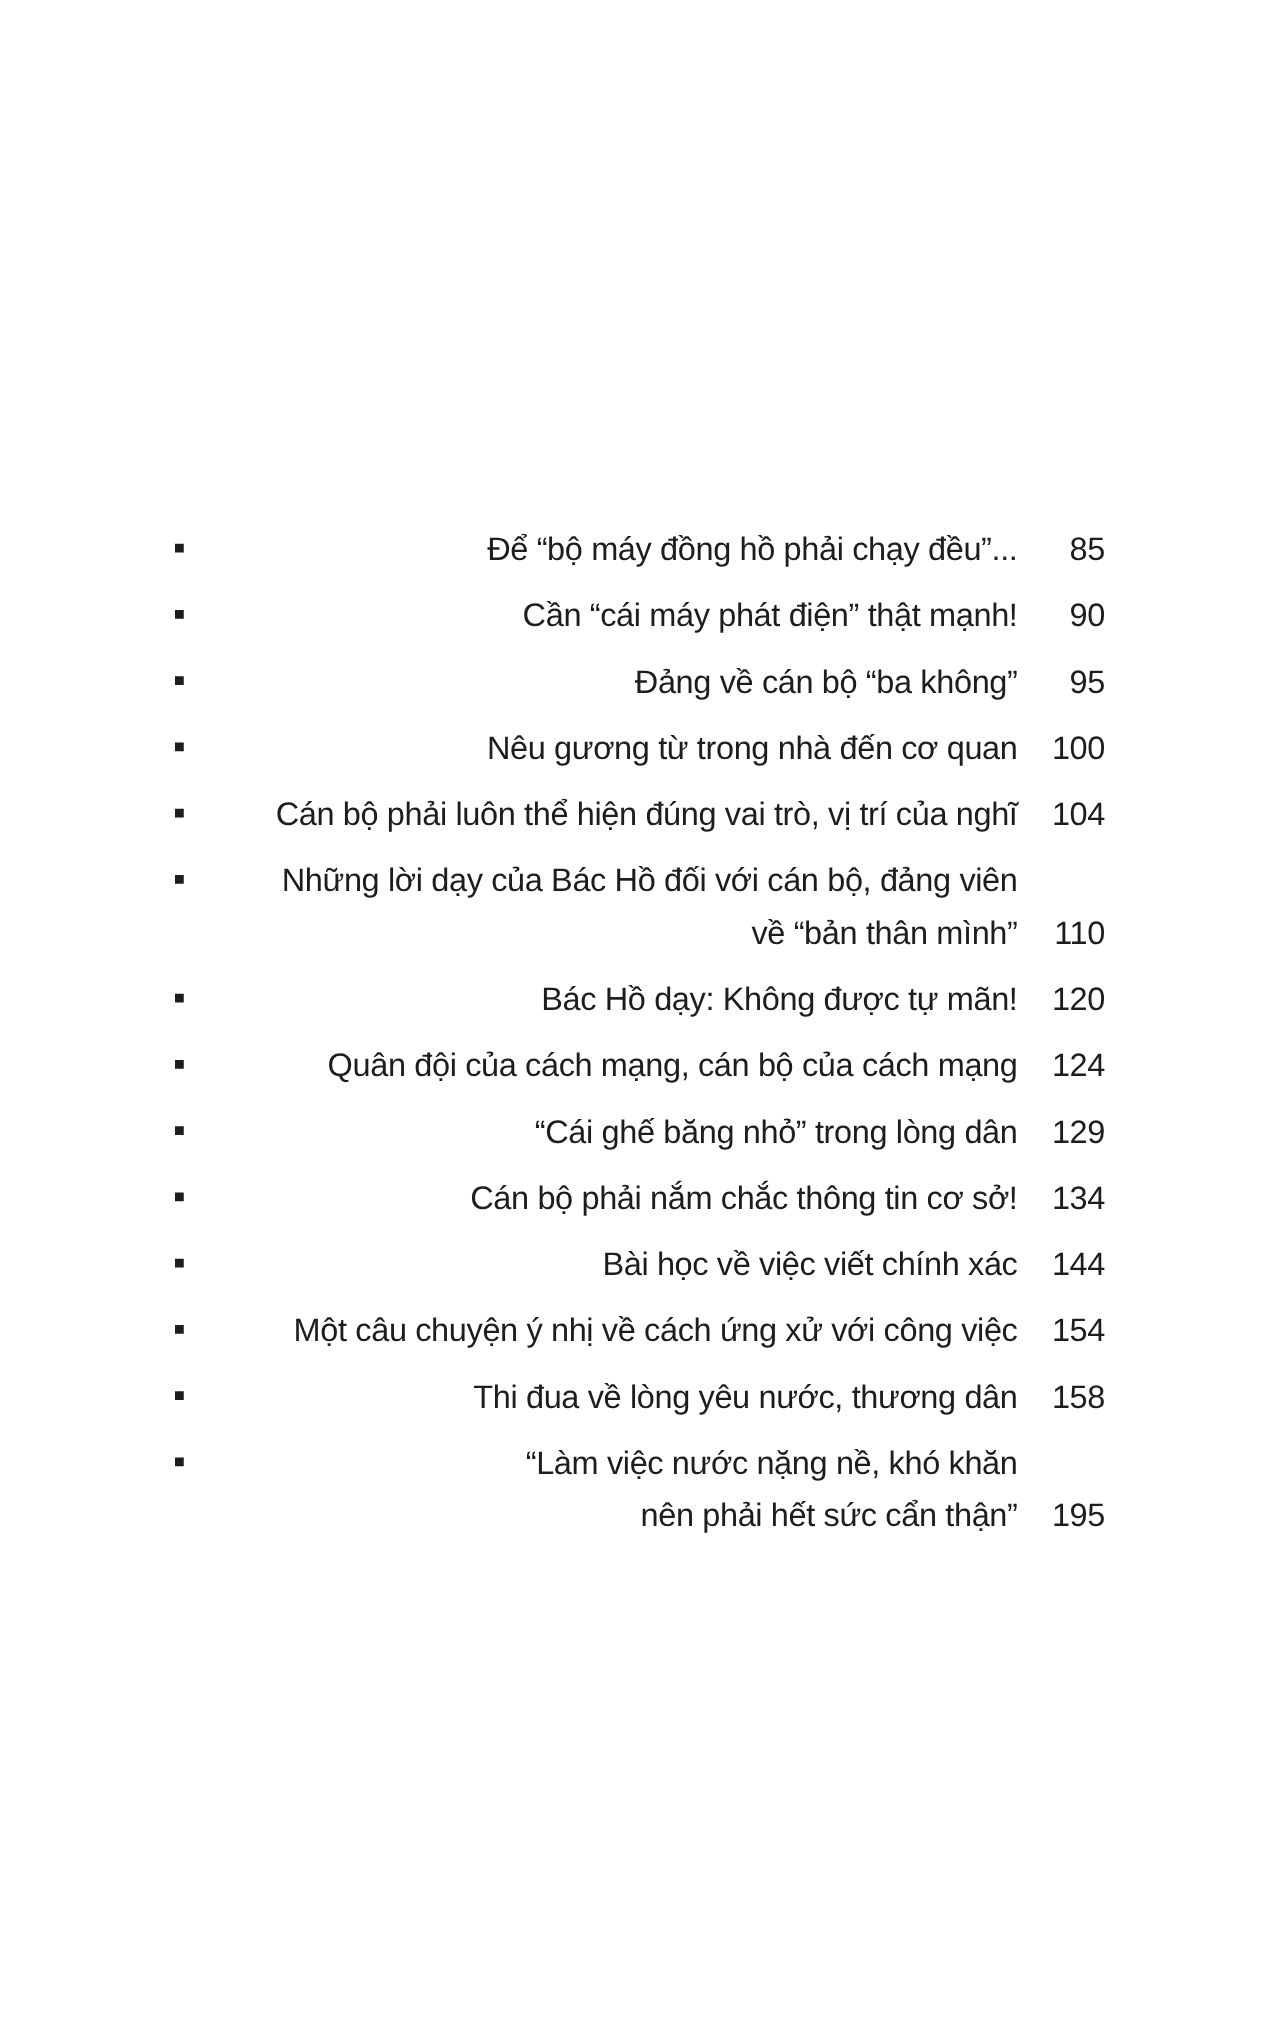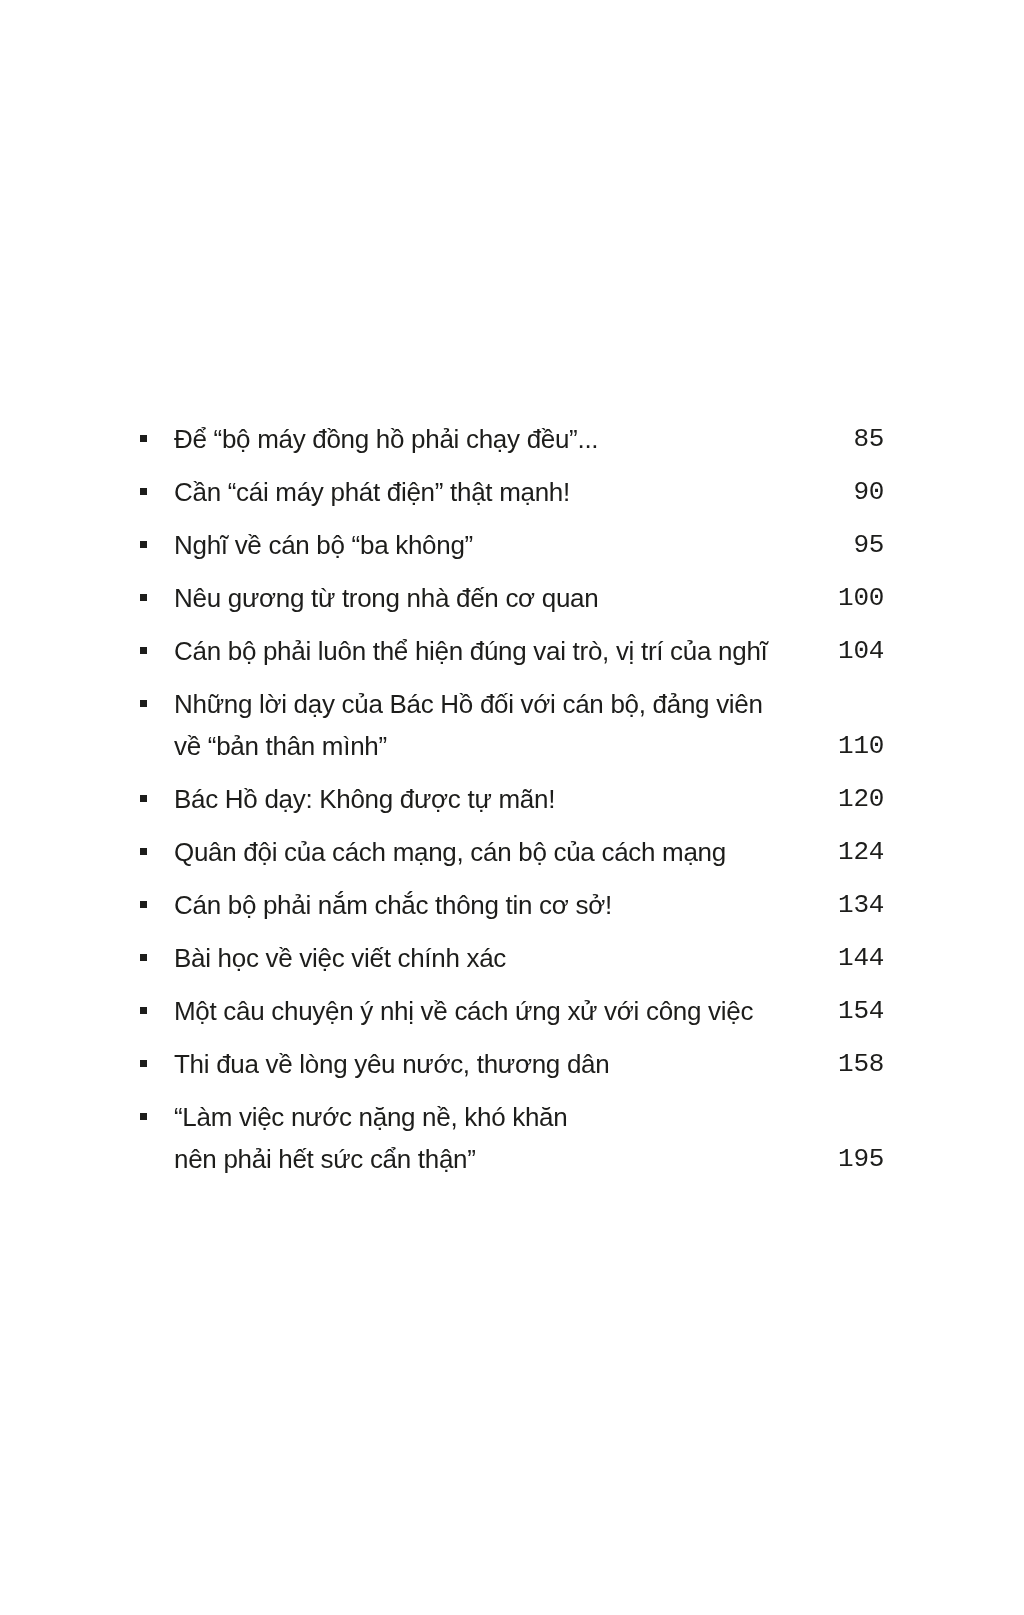--- a/index.html
+++ b/index.html
@@ -37,30 +37,30 @@
     background: #1d1d1b;
   }
   .toc-title {
     flex: 1 1 0;
     min-width: 0;
     white-space: pre;
     font-size: 26px;
     line-height: 42px;
     letter-spacing: -0.3px;
     color: #1d1d1b;
+    text-align: right;
   }
   .toc-page {
     flex: 0 0 70px;
     text-align: right;
     white-space: nowrap;
     font-size: 26px;
     line-height: 42px;
     letter-spacing: -0.3px;
     color: #1d1d1b;
-    font-family: Liberation Mono, monospace;
   }
 </style>
 </head>
 <body>
 
 <div class="toc" id="toc-list">
   <div class="toc-row">
     <span class="bullet-cell">
       <span class="bullet-square"></span>
     </span>
@@ -73,21 +73,21 @@
       <span class="bullet-square"></span>
     </span>
     <span class="toc-title">Cần “cái máy phát điện” thật mạnh!</span>
     <span class="toc-page">90</span>
   </div>
 
   <div class="toc-row">
     <span class="bullet-cell">
       <span class="bullet-square"></span>
     </span>
-    <span class="toc-title">Nghĩ về cán bộ “ba không”</span>
+    <span class="toc-title">Đảng về cán bộ “ba không”</span>
     <span class="toc-page">95</span>
   </div>
 
   <div class="toc-row">
     <span class="bullet-cell">
       <span class="bullet-square"></span>
     </span>
     <span class="toc-title">Nêu gương từ trong nhà đến cơ quan</span>
     <span class="toc-page">100</span>
   </div>
@@ -119,20 +119,27 @@
   </div>
 
   <div class="toc-row">
     <span class="bullet-cell">
       <span class="bullet-square"></span>
     </span>
     <span class="toc-title">Quân đội của cách mạng, cán bộ của cách mạng</span>
     <span class="toc-page">124</span>
   </div>
 
+  <div class="toc-row">
+    <span class="bullet-cell">
+      <span class="bullet-square"></span>
+    </span>
+    <span class="toc-title">“Cái ghế băng nhỏ” trong lòng dân</span>
+    <span class="toc-page">129</span>
+  </div>
 
   <div class="toc-row">
     <span class="bullet-cell">
       <span class="bullet-square"></span>
     </span>
     <span class="toc-title">Cán bộ phải nắm chắc thông tin cơ sở!</span>
     <span class="toc-page">134</span>
   </div>
 
 

